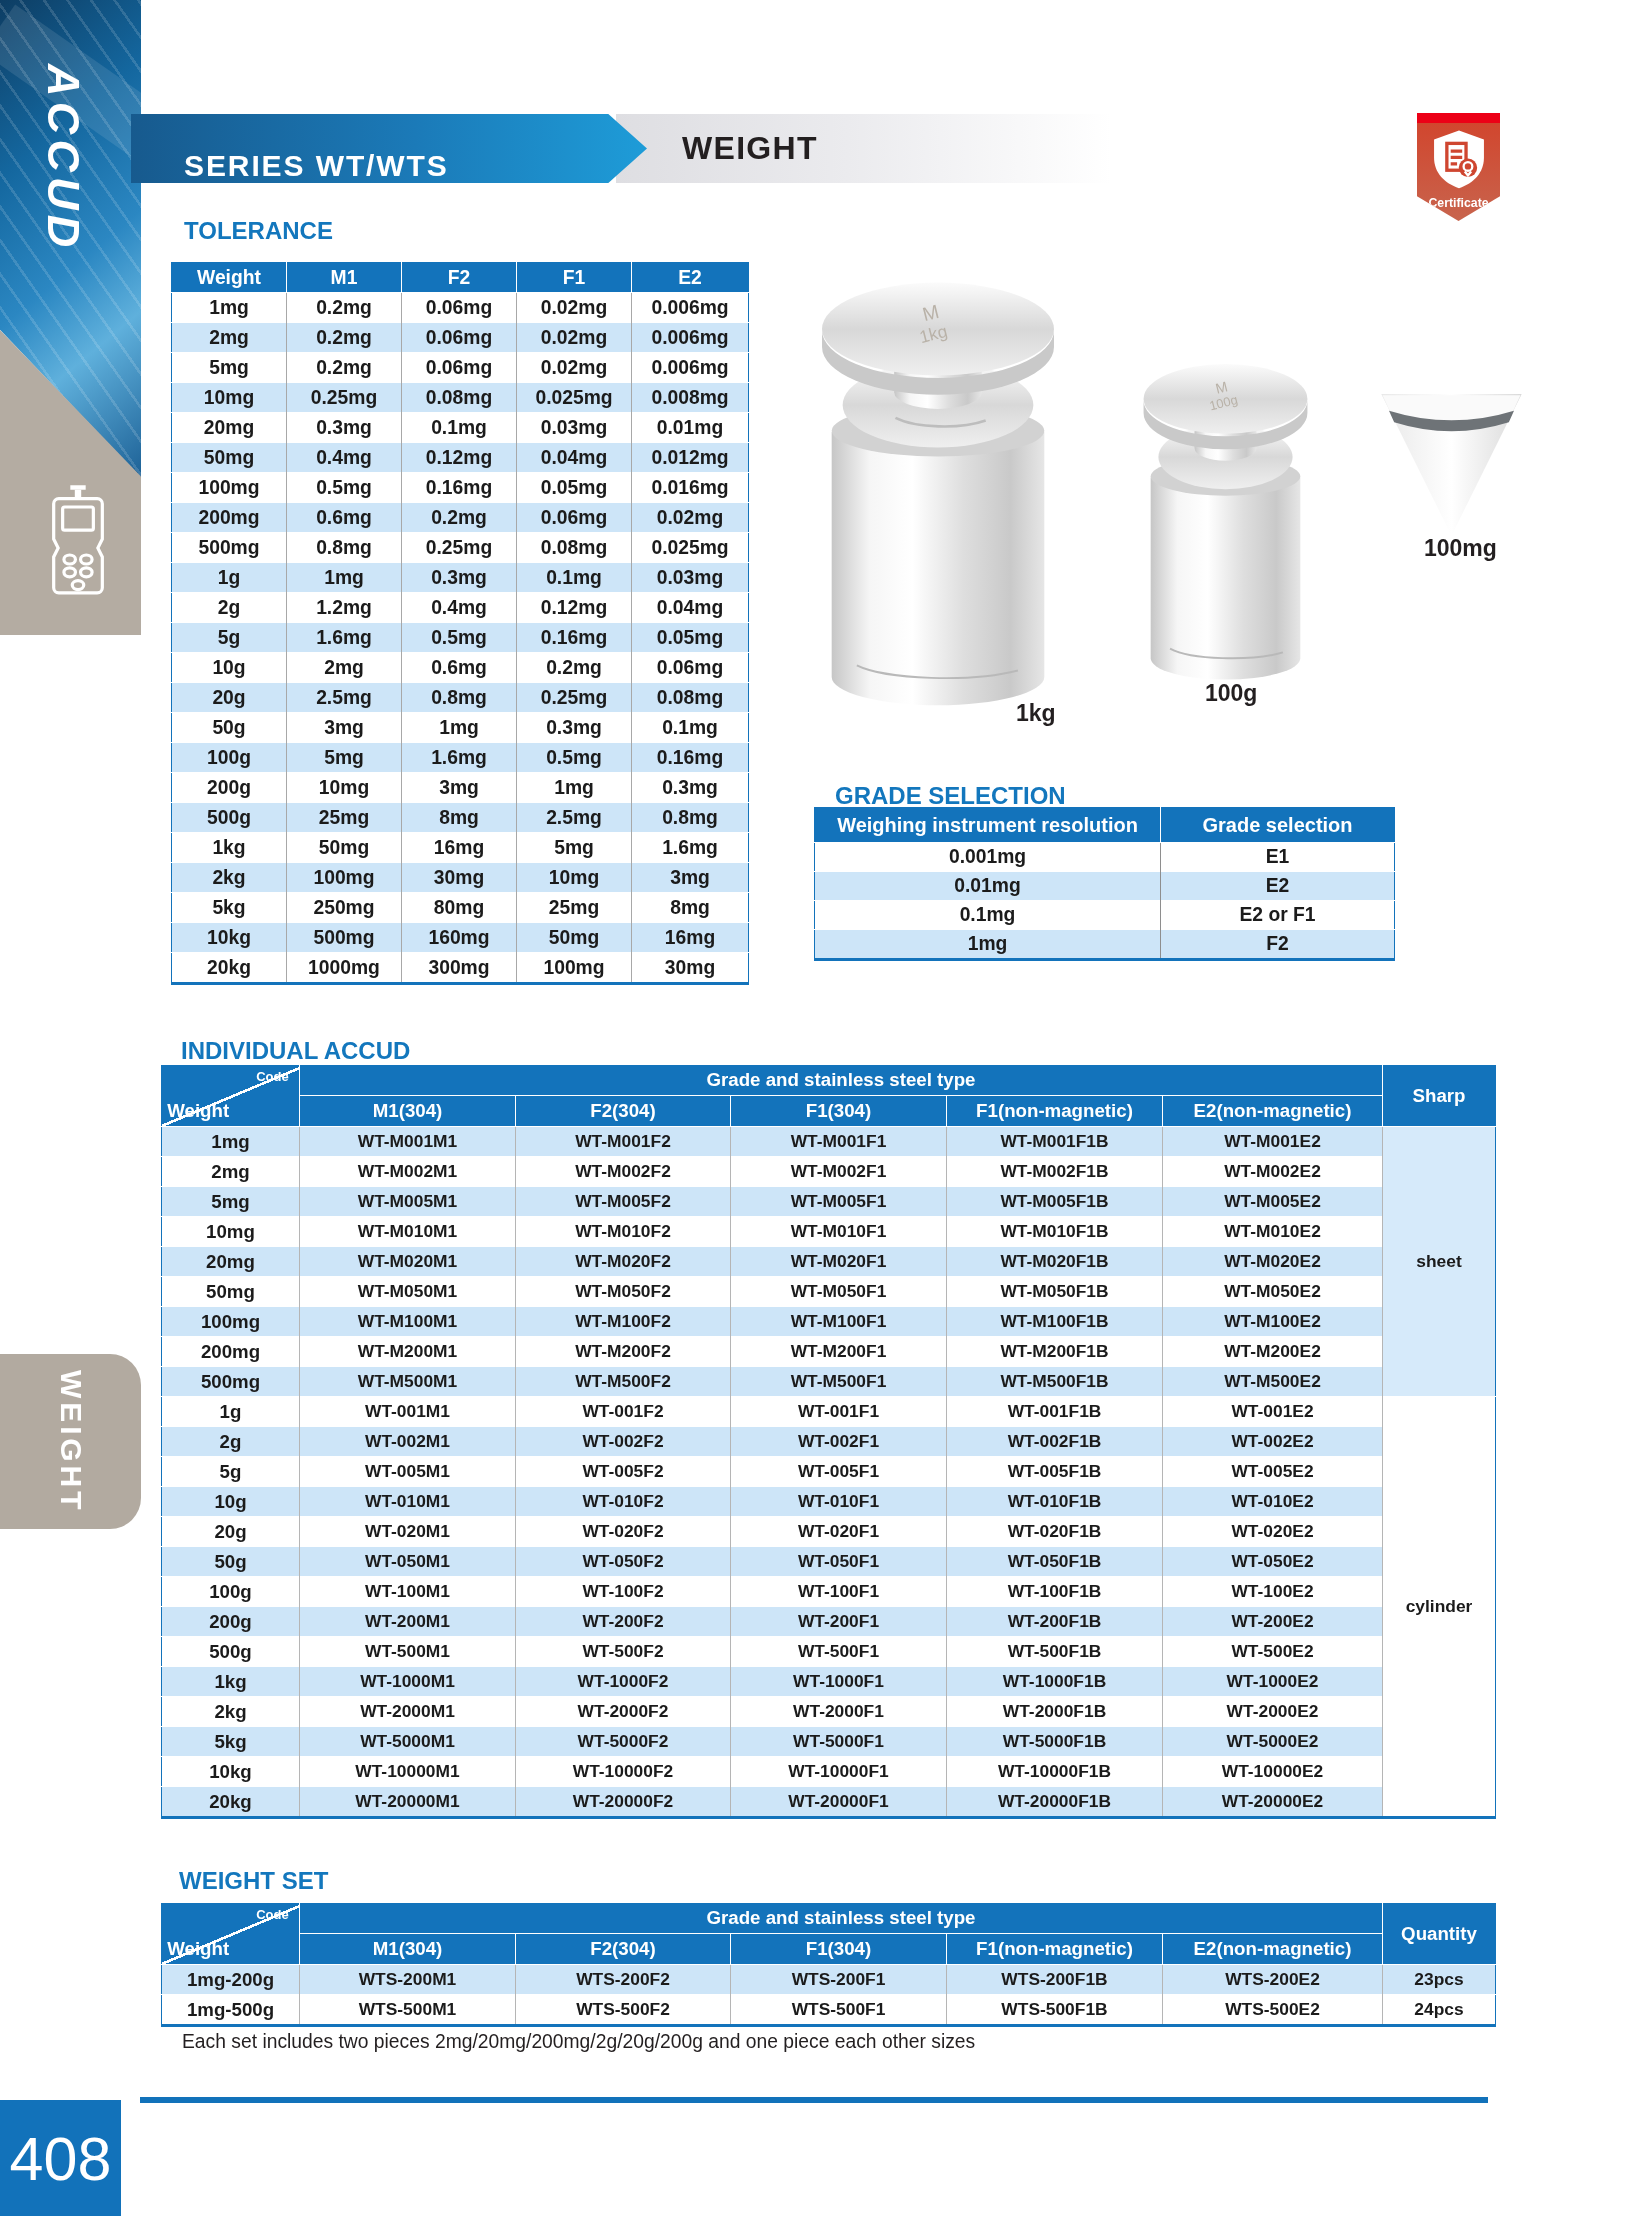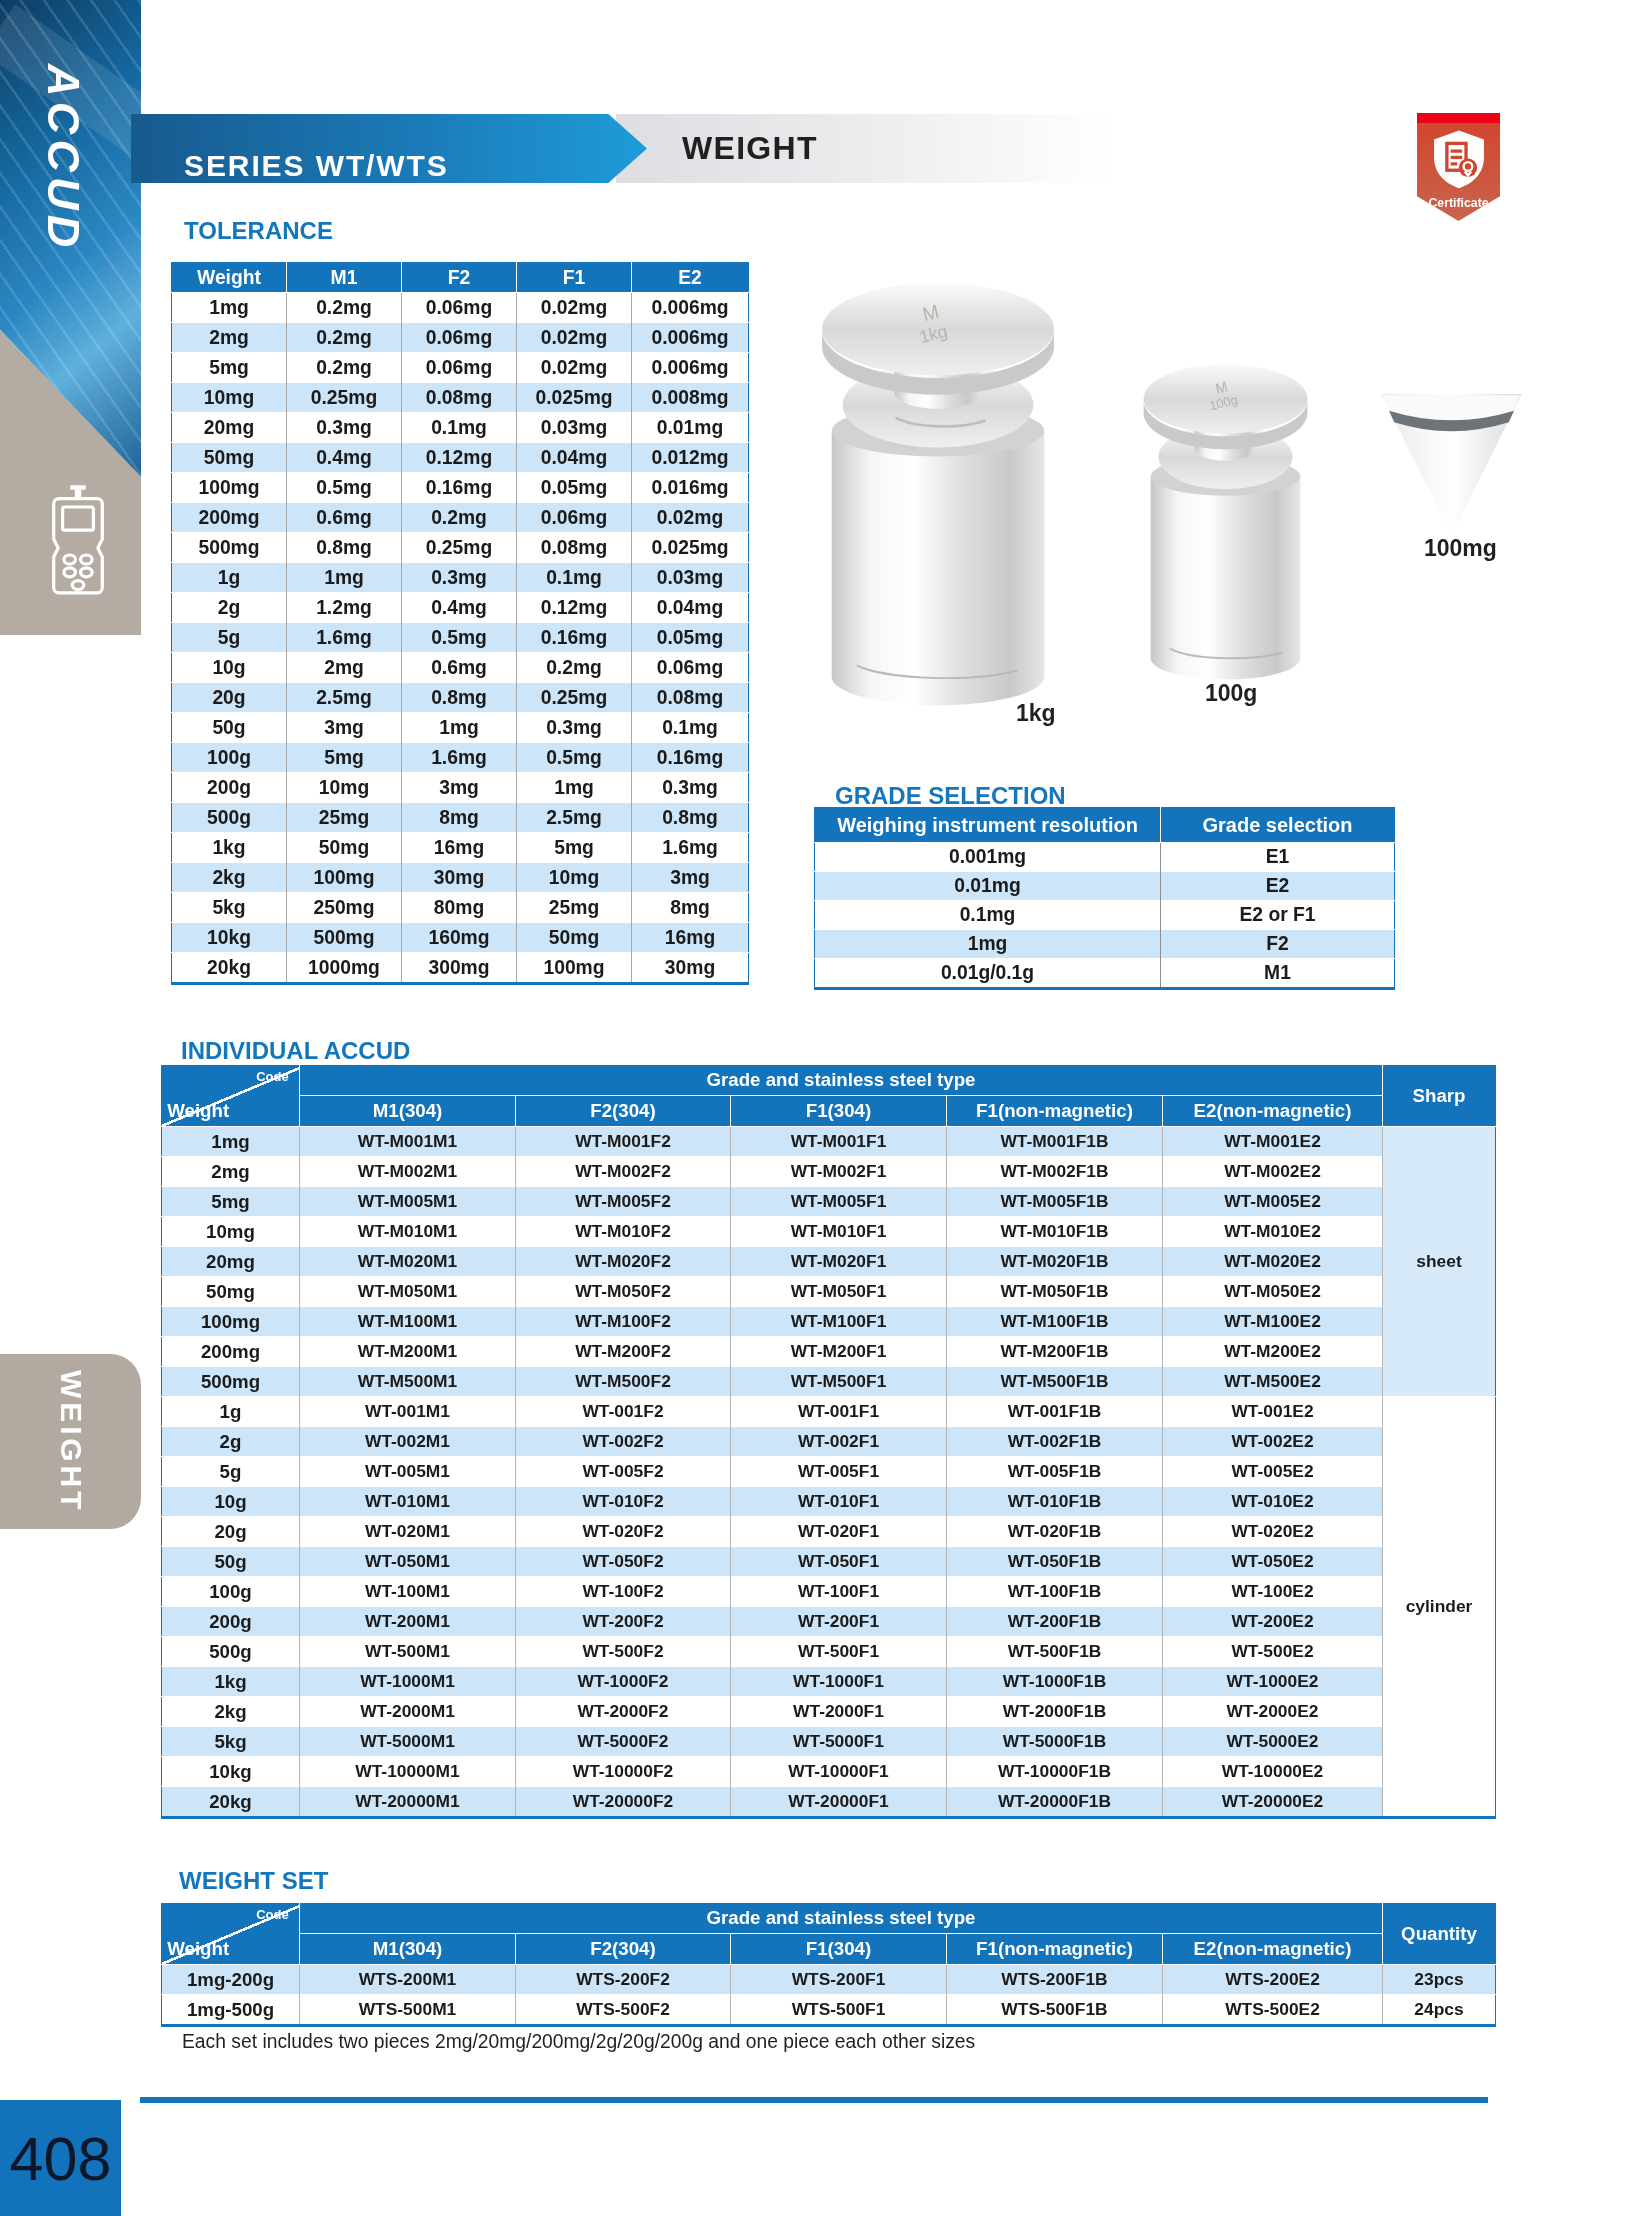--- a/index.html
+++ b/index.html
@@ -17,21 +17,21 @@
     background:rgba(255,255,255,.10);transform:rotate(35deg);}
   .accud-logo{position:absolute;left:37px;top:64px;writing-mode:vertical-rl;
     font-style:italic;font-weight:900;font-size:45px;letter-spacing:5.2px;color:#fff;}
   .side-tan{position:absolute;left:0;top:330px;width:141px;height:305px;background:#b4aca2;
     clip-path:polygon(0 0,100% 48%,100% 100%,0 100%);}
   .device-icon{position:absolute;left:46px;top:482px;}
   .weight-tab{position:absolute;left:0;top:1354px;width:141px;height:175px;background:#b2aaa0;
     border-radius:0 31px 31px 0;display:flex;align-items:center;justify-content:center;}
   .weight-tab span{writing-mode:vertical-rl;color:#fff;font-weight:bold;font-size:30px;letter-spacing:3.9px;}
   .page-badge{position:absolute;left:0;top:2100px;width:121px;height:117px;background:#1272ba;
-    display:flex;align-items:center;justify-content:center;color:#0f172a;font-size:61px;}
+    display:flex;align-items:center;justify-content:center;color:#ffffff;font-size:61px;}
   .footer-line{position:absolute;left:140px;top:2097px;width:1348px;height:5.8px;background:#1272ba;}
 
   
   .banner-gray{position:absolute;left:616px;top:114px;width:516px;height:69px;
     background:linear-gradient(90deg,#dedee2 0%,#ebebee 45%,#fff 96%);}
   .banner-blue{position:absolute;left:131px;top:114px;width:516px;height:69px;
     background:linear-gradient(90deg,#175a8e 0%,#1b7ab8 55%,#1e9cd8 100%);
     clip-path:polygon(0 0,92.5% 0,100% 50%,92.5% 100%,0 100%);
     display:flex;align-items:flex-end;}
   .banner-blue span{color:#fff;font-weight:bold;font-size:30px;letter-spacing:1.9px;margin-left:53px;}
@@ -416,24 +416,20 @@
             <td>E2</td>
           </tr>
           <tr>
             <td>0.1mg</td>
             <td>E2 or F1</td>
           </tr>
           <tr class="alt">
             <td>1mg</td>
             <td>F2</td>
           </tr>
-          <tr>
-            <td>0.01g/0.1g</td>
-            <td>M1</td>
-          </tr>
         </tbody>
     </table>
   </div>
 
   <div class="sec-title" style="left:181px;top:1037px;">INDIVIDUAL ACCUD</div>
   <div class="big-wrap ind-wrap">
     <table>
       <colgroup>
           <col style="width:138px">
           <col style="width:216px">

